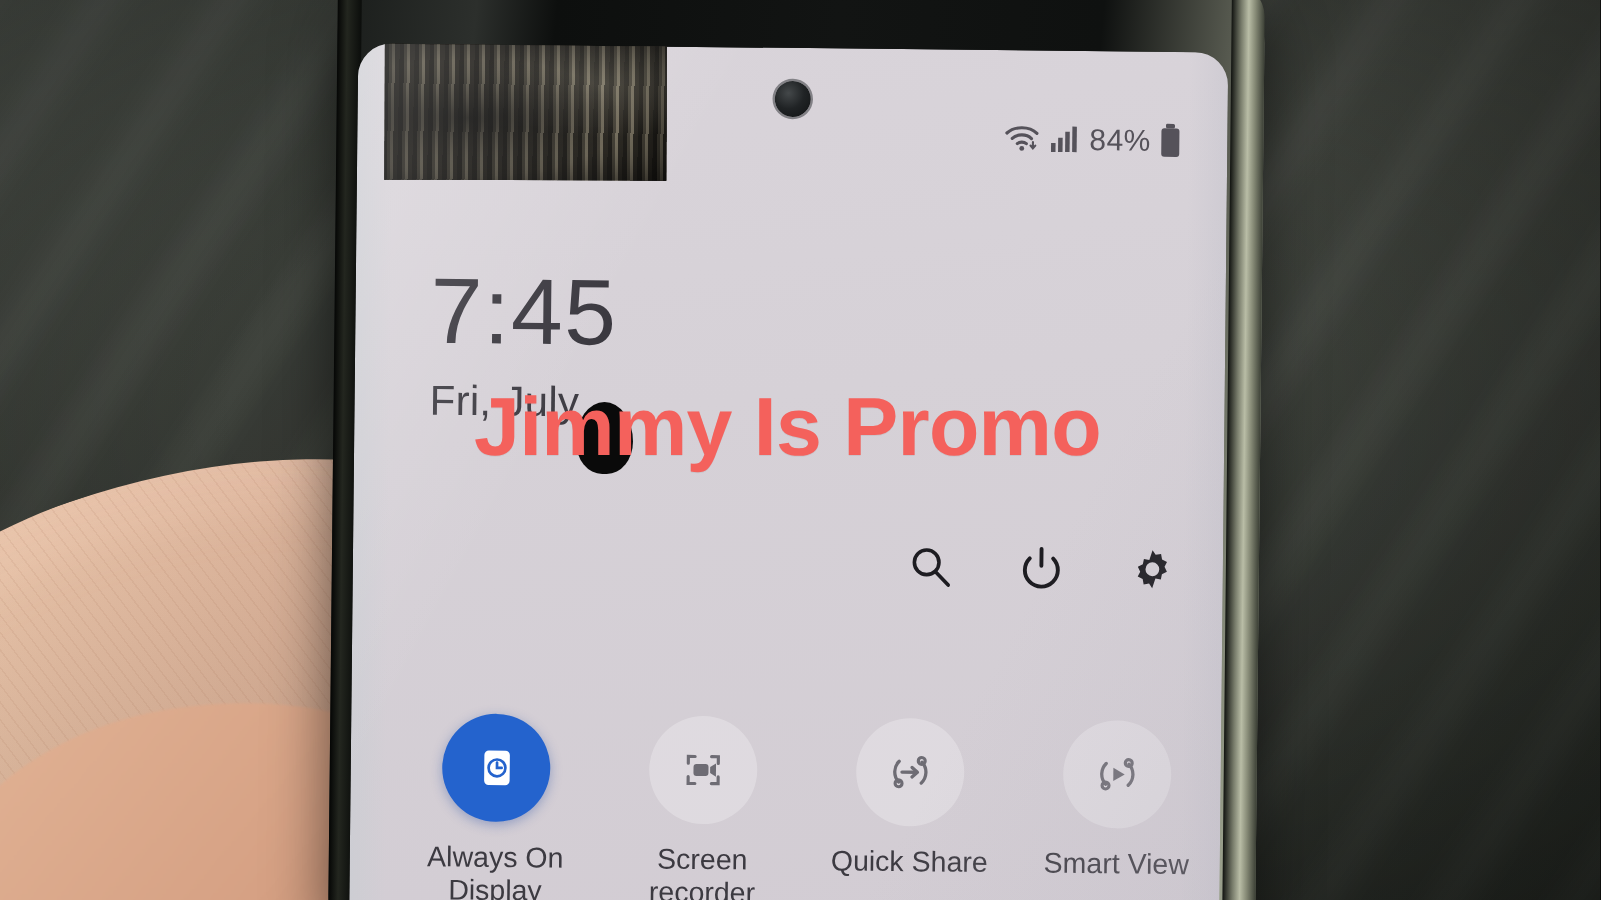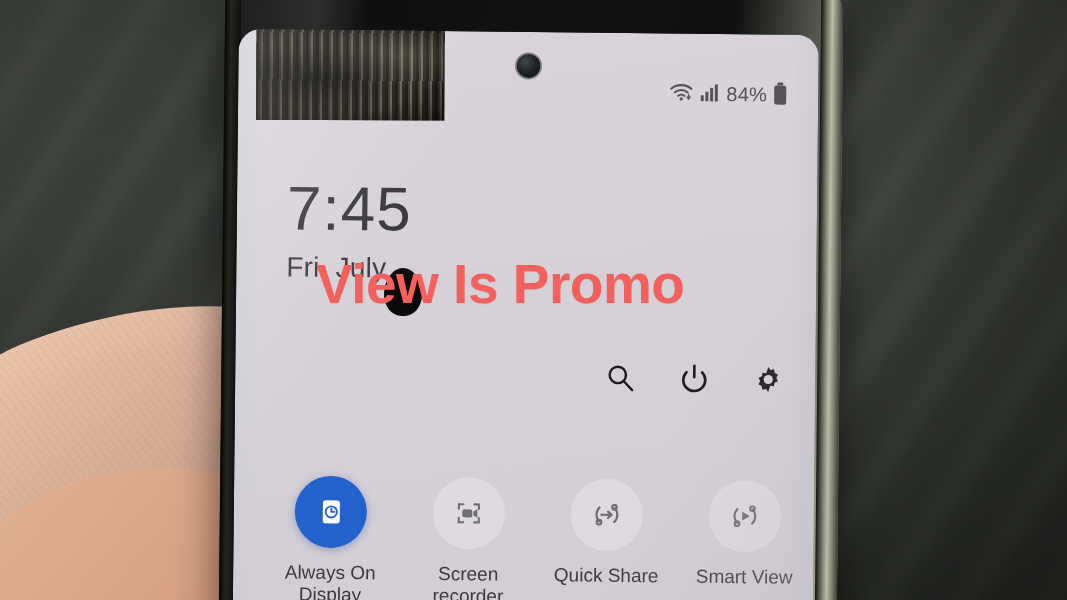--- a/index.html
+++ b/index.html
@@ -367,15 +367,15 @@
         </div>
 
       </div>
 
       <div class="tape"></div>
       <div class="screen-sheen"></div>
     </div>
   </div>
 
   <div class="blob"></div>
-  <div class="watermark">View Is Promo</div>
+  <div class="watermark">Jimmy Is Promo</div>
 
 </div>
 
 </body></html>

